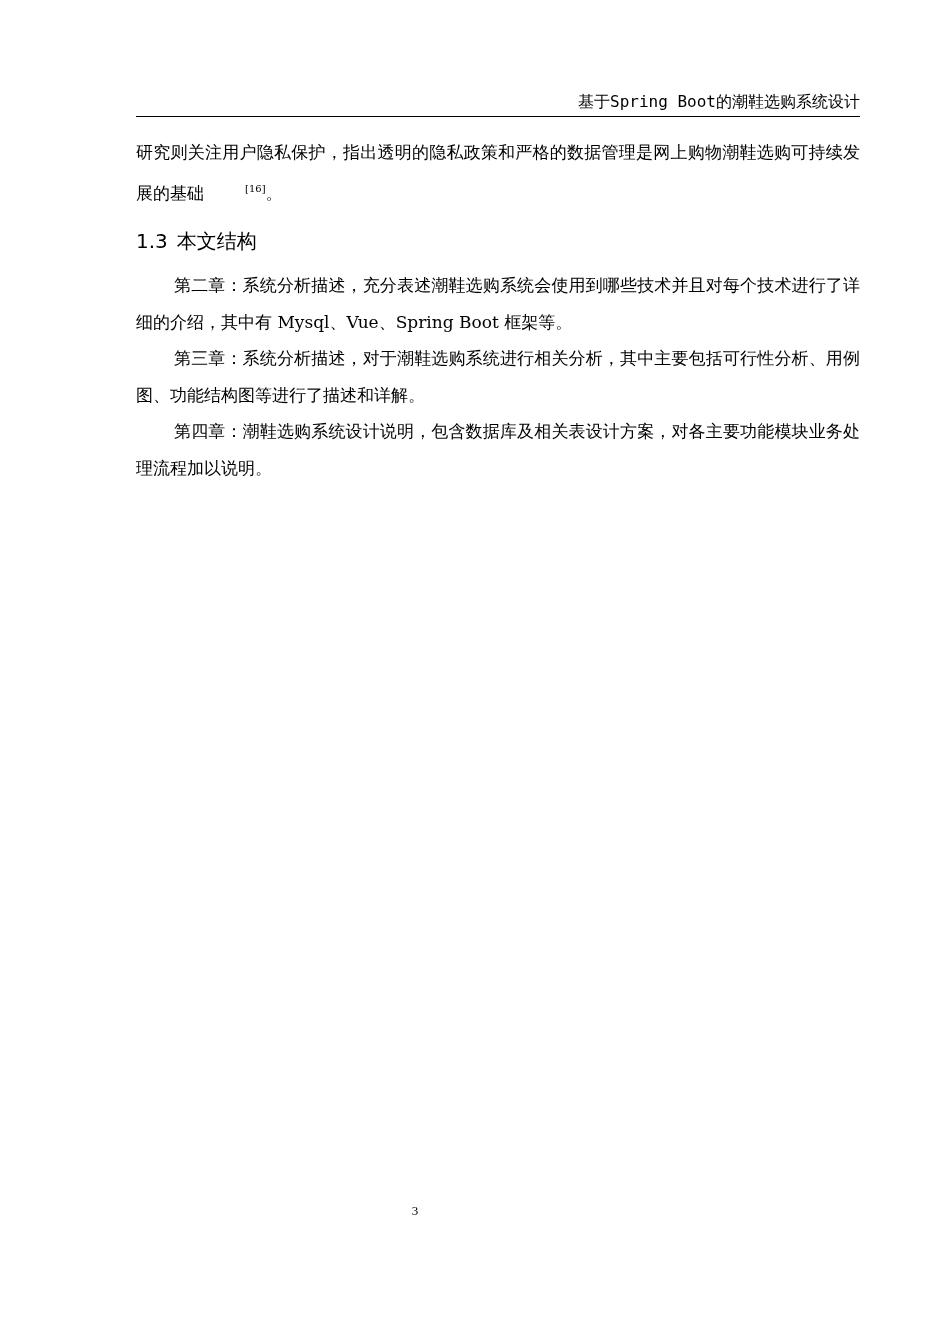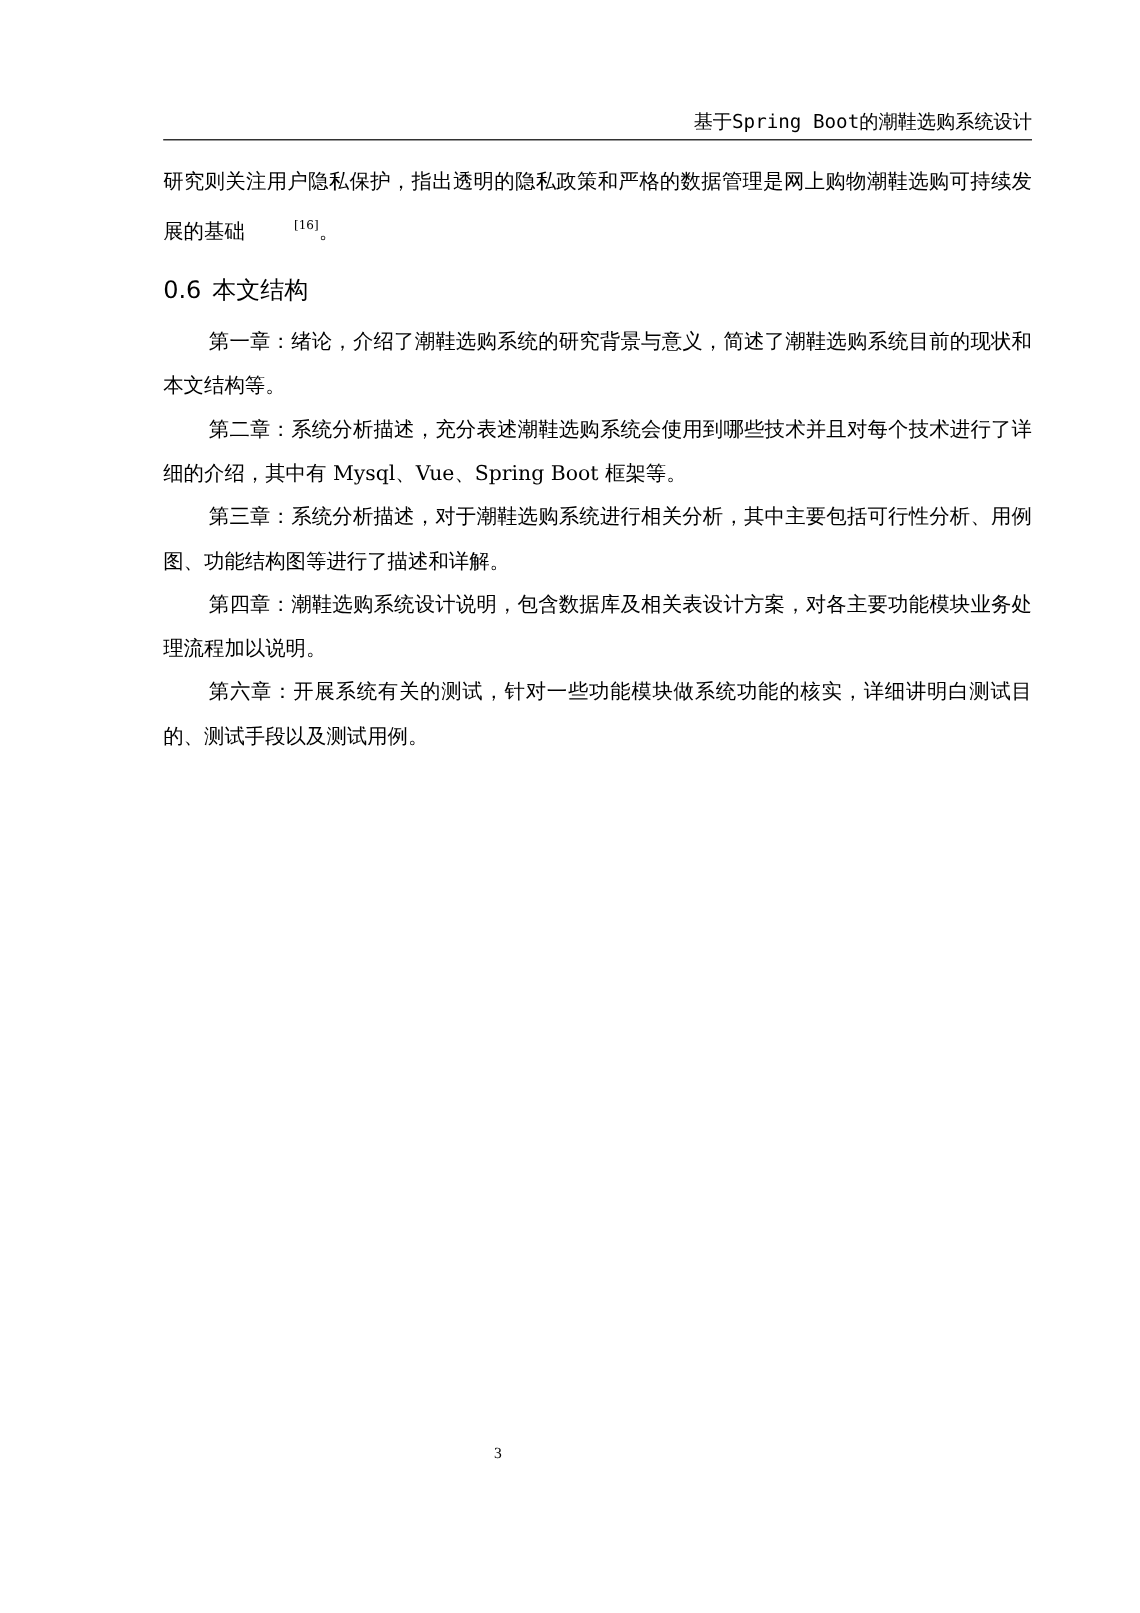--- a/index.html
+++ b/index.html
@@ -36,23 +36,21 @@
 <body>
 
 <div class="page-header">
   <span>基于Spring Boot的潮鞋选购系统设计</span>
 </div>
 
 <div class="content">
   <p class="para"><span>研究则关注用户隐私保护，指出透明的隐私政策和严格的数据管理是网上购物潮鞋选购可持续发展的基础</span><span class="sup">[16]</span><span>。</span></p>
 
   <h2 class="section-heading">
-    <span class="num">0.6</span><span>本文结构</span>
+    <span class="num">1.3</span><span>本文结构</span>
   </h2>
 
-  <p class="para indent">第一章：绪论，介绍了潮鞋选购系统的研究背景与意义，简述了潮鞋选购系统目前的现状和本文结构等。</p>
   <p class="para indent">第二章：系统分析描述，充分表述潮鞋选购系统会使用到哪些技术并且对每个技术进行了详细的介绍，其中有 Mysql、Vue、Spring Boot 框架等。</p>
   <p class="para indent">第三章：系统分析描述，对于潮鞋选购系统进行相关分析，其中主要包括可行性分析、用例图、功能结构图等进行了描述和详解。</p>
   <p class="para indent">第四章：潮鞋选购系统设计说明，包含数据库及相关表设计方案，对各主要功能模块业务处理流程加以说明。</p>
-  <p class="para indent">第六章：开展系统有关的测试，针对一些功能模块做系统功能的核实，详细讲明白测试目的、测试手段以及测试用例。</p>
 </div>
 
 <div class="page-number">3</div>
 
 </body></html>

